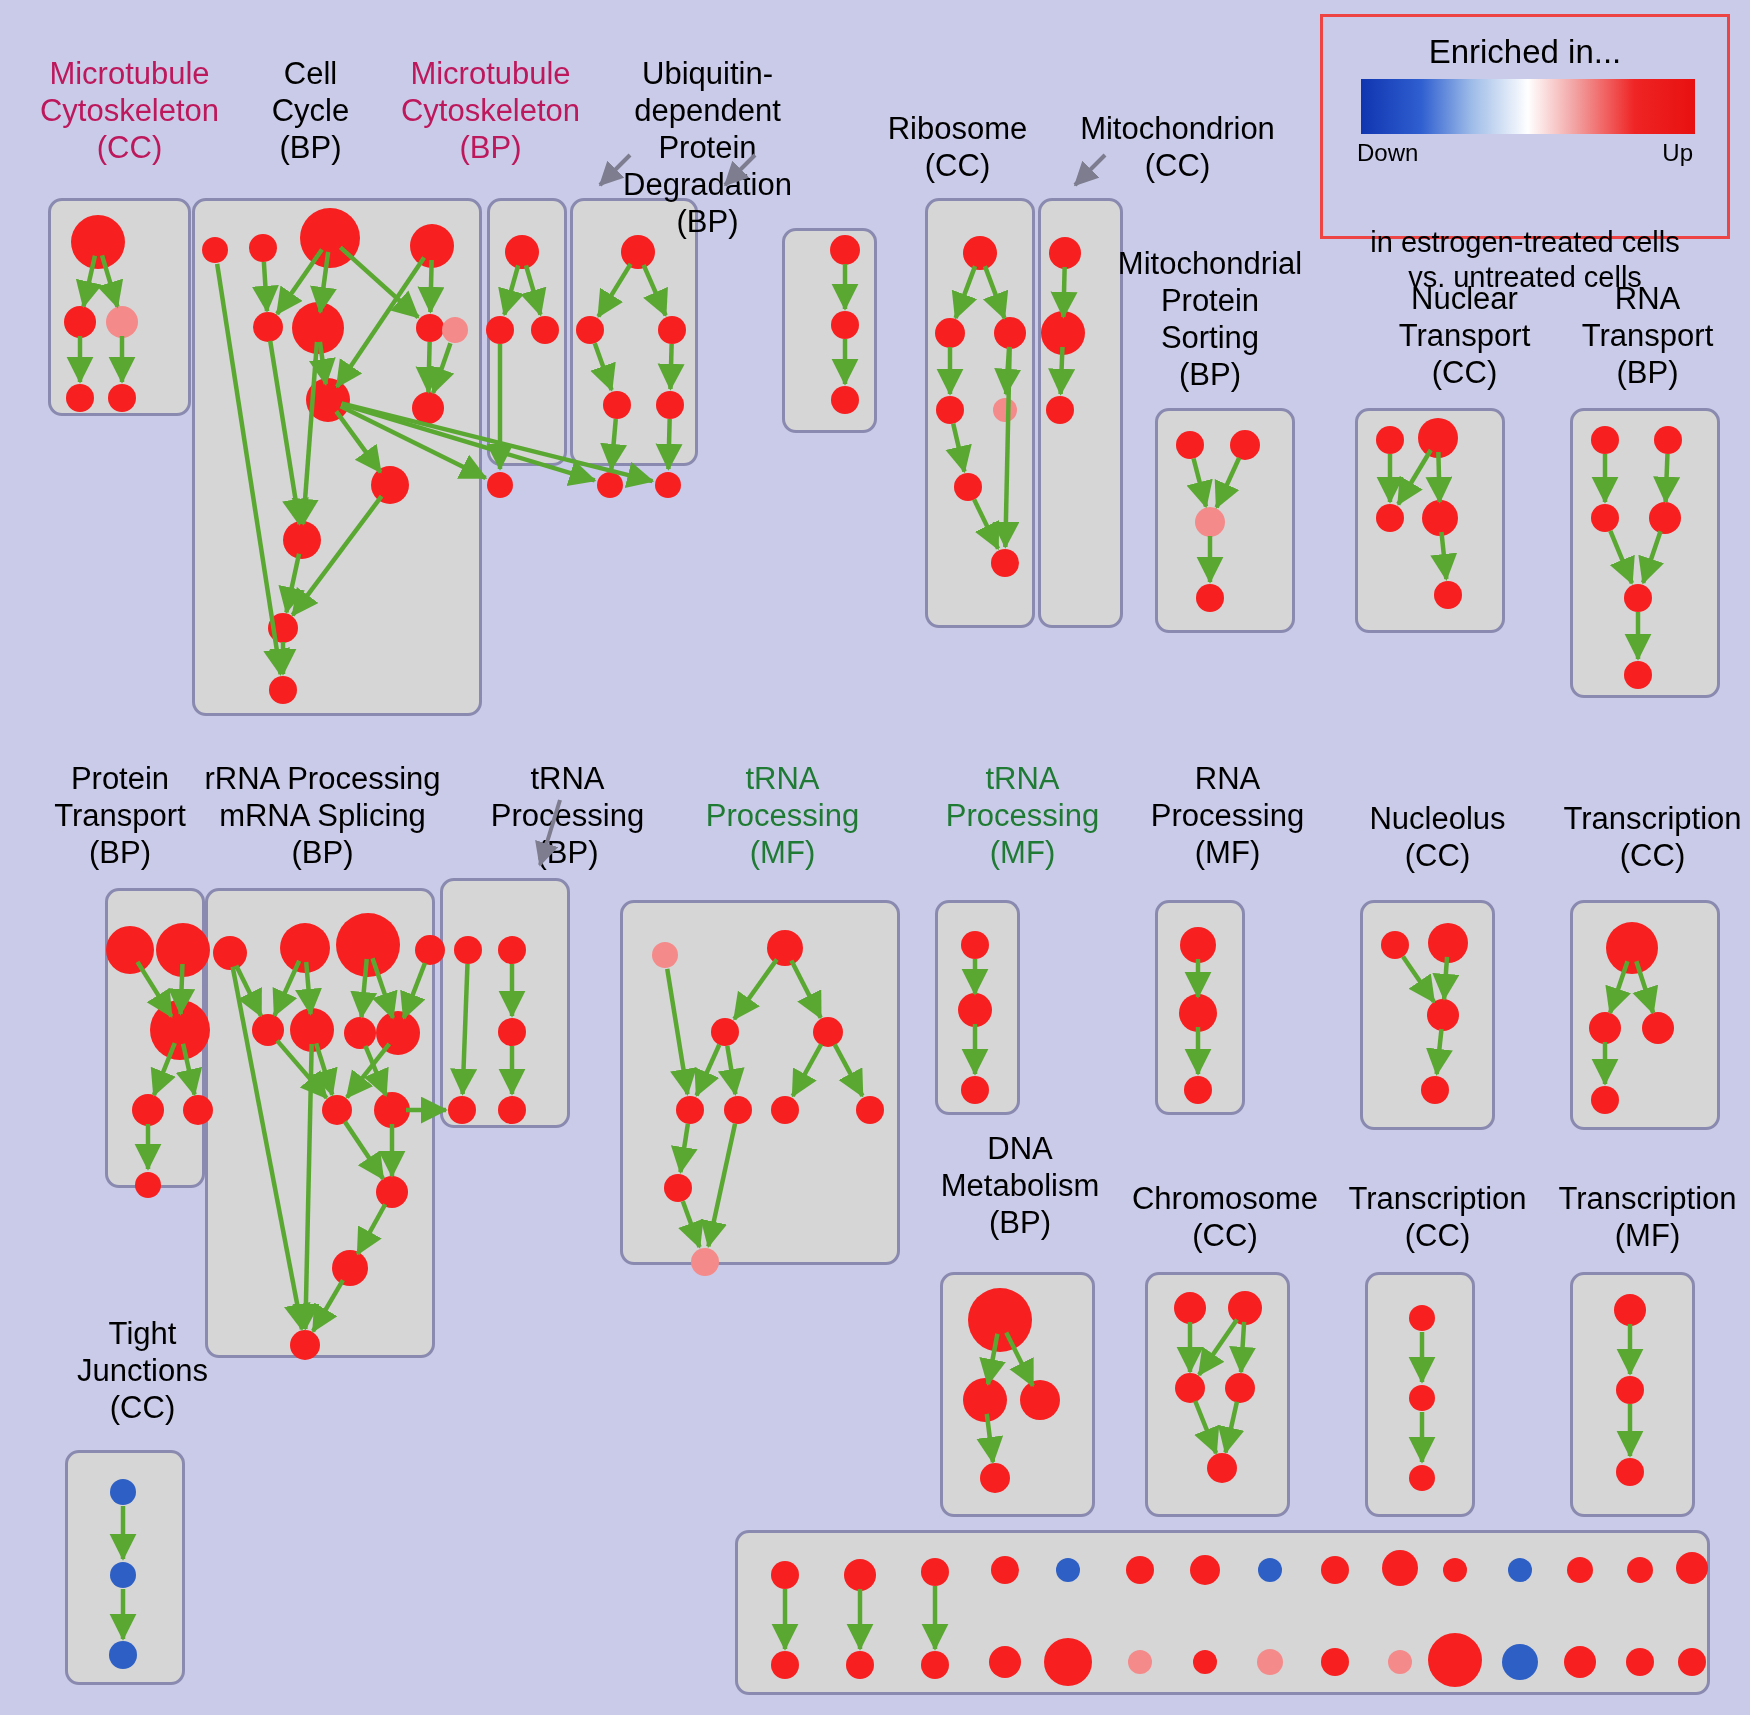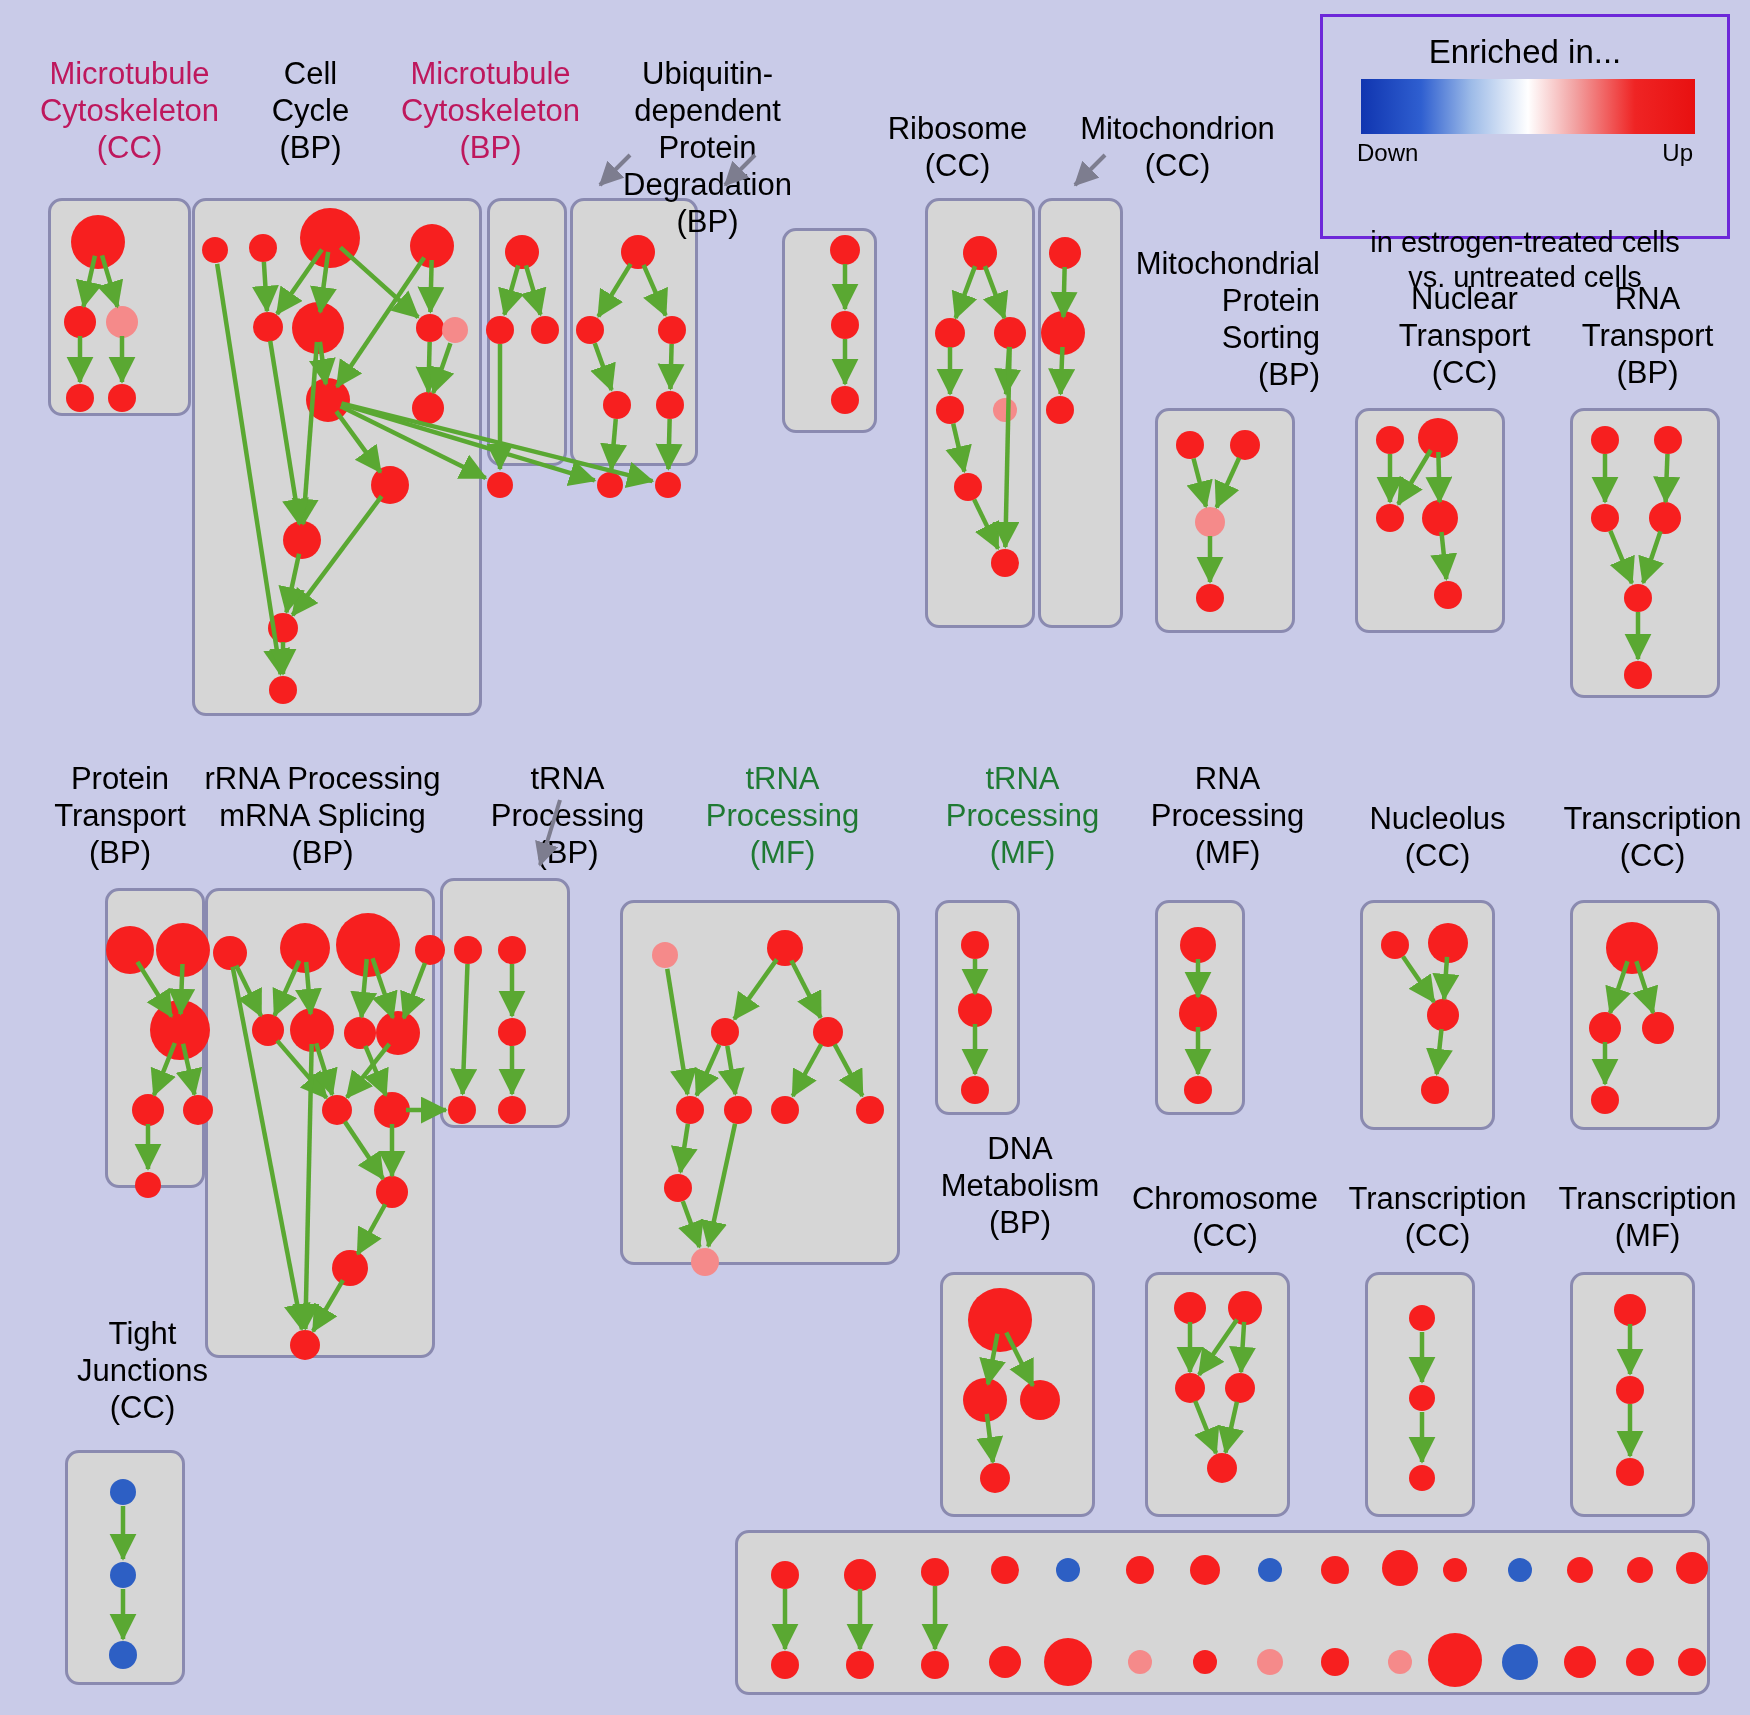--- a/index.html
+++ b/index.html
@@ -24,21 +24,21 @@
     font-size:31px;
     line-height:37px;
     color:#000;
     white-space:pre-line;
   }
   .label.cc-purple{color:#be185d;}
   .label.mf-green{color:#1f7a33;}
   .legend{
     position:absolute;
     background:#c9cbe8;
-    border:3px solid #6d28d9;
+    border:3px solid #ef4444;
     box-sizing:border-box;
   }
   .legend-title{
     position:absolute;width:100%;text-align:center;
     font-size:33px;color:#000;
   }
   .legend-bar{
     position:absolute;
     background:linear-gradient(to right,#1035b0 0%,#2f5fd0 18%,#9dbbe8 33%,#ffffff 50%,#f2a3a3 64%,#ef2424 82%,#e81010 100%);
   }
@@ -108,21 +108,21 @@
 (BP)</div>
     <div class="label" style="left: 600px; top: 55px; width: 215px;">Ubiquitin-
 dependent
 Protein
 Degradation
 (BP)</div>
     <div class="label" style="left: 860px; top: 110px; width: 195px;">Ribosome
 (CC)</div>
     <div class="label" style="left: 1060px; top: 110px; width: 235px;">Mitochondrion
 (CC)</div>
-    <div class="label" style="left: 1100px; top: 245px; width: 220px; text-align: right;">Mitochondrial
+    <div class="label" style="left: 1100px; top: 245px; width: 220px;">Mitochondrial
 Protein
 Sorting
 (BP)</div>
     <div class="label" style="left: 1367px; top: 280px; width: 195px; text-align: center;">Nuclear
 Transport
 (CC)</div>
     <div class="label" style="left: 1550px; top: 280px; width: 195px;">RNA
 Transport
 (BP)</div>
     <div class="label" style="left: 30px; top: 760px; width: 180px;">Protein

